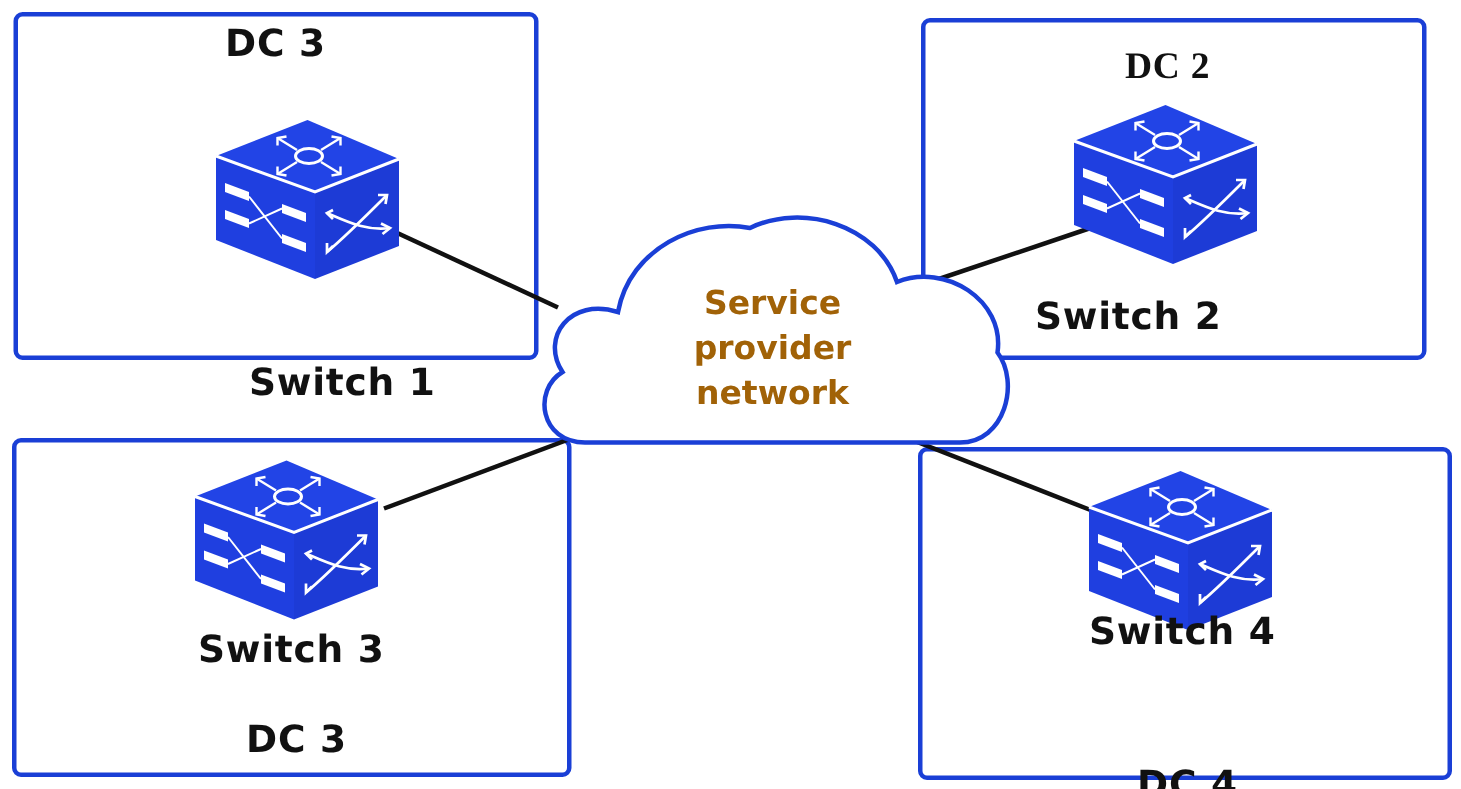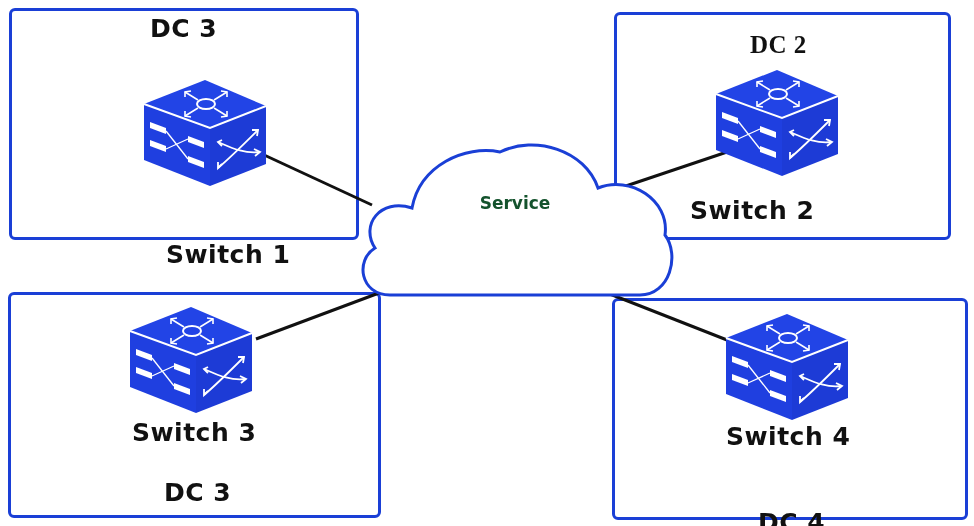--- a/index.html
+++ b/index.html
@@ -5,21 +5,21 @@
   html, body { margin: 0; padding: 0; background: #ffffff; }
   body { width: 974px; height: 526px; position: relative; overflow: hidden;
          font-family: "DejaVu Sans", sans-serif; }
   .box { position: absolute; border: 3px solid #1a3fd6; border-radius: 6px; box-sizing: border-box; }
   .lbl { position: absolute; font-weight: bold; color: #111; font-size: 25px;
          font-family: "DejaVu Sans", sans-serif; letter-spacing: 0.5px; white-space: nowrap; }
   svg.links { position: absolute; left: 0; top: 0; }
   .sw { position: absolute; width: 130px; height: 110px; }
   .cloud { position: absolute; left: 350px; top: 130px; width: 330px; height: 170px; }
   .cloud-text { position: absolute; left: 350px; top: 188px; width: 330px; text-align: center;
-                font-weight: bold; font-size: 17px; line-height: 30px; color: #14532d;
+                font-weight: bold; font-size: 22px; line-height: 30px; color: #a16207;
                 font-family: "DejaVu Sans", sans-serif; }
   .cloud-text div { white-space: nowrap; }
 </style>
 </head>
 <body>
 
 <div class="box" style="left:9px; top:8px; width:350px; height:232px;"></div>
 <div class="box" style="left:614px; top:12px; width:337px; height:228px;"></div>
 <div class="box" style="left:8px; top:292px; width:373px; height:226px;"></div>
 <div class="box" style="left:612px; top:298px; width:356px; height:222px;"></div>
@@ -30,20 +30,22 @@
   <line x1="256" y1="339" x2="395" y2="287" stroke="#111" stroke-width="3"></line>
   <line x1="592" y1="287" x2="727" y2="340" stroke="#111" stroke-width="3"></line>
 </svg>
 
 <svg class="cloud" viewBox="0 0 330 170">
   <path d="M40,165 C10,165 5,130 25,118 C10,95 30,68 62,78 C70,35 115,15 150,22 C185,5 235,20 248,58
            C280,45 320,70 315,105 C330,125 320,165 290,165 Z" fill="#ffffff" stroke="#1a3fd6" stroke-width="3"></path>
 </svg>
 <div class="cloud-text">
   <div>Service</div>
+  <div>provider</div>
+  <div>network</div>
 </div>
 
 <svg width="0" height="0" style="position:absolute">
   <defs>
     <symbol id="switch-sym" viewBox="0 0 130 110">
 
       <polygon points="65,2 126,28 70,50 4,26" fill="#2244e6"></polygon>
 
       <polygon points="4,26 70,50 70,108 4,82" fill="#1f3fe0"></polygon>
 
@@ -101,14 +103,14 @@
 
 <div class="lbl" style="left:150px; top:14px;">DC 3</div>
 <div class="lbl" style="left:166px; top:196px;margin-top:44px;">Switch 1</div>
 
 <div class="lbl" style="left:750px; top:31px;font-family:Liberation Serif, serif;">DC 2</div>
 <div class="lbl" style="left:690px; top:196px;">Switch 2</div>
 
 <div class="lbl" style="left:132px; top:418px;text-align:right;">Switch 3</div>
 <div class="lbl" style="left:164px; top:478px;">DC 3</div>
 
-<div class="lbl" style="left:726px; top:422px;">Switch 4</div>
+<div class="lbl" style="left:726px; top:406px;">Switch 4</div>
 <div class="lbl" style="left:758px; top:508px;">DC 4</div>
 
 </body></html>

